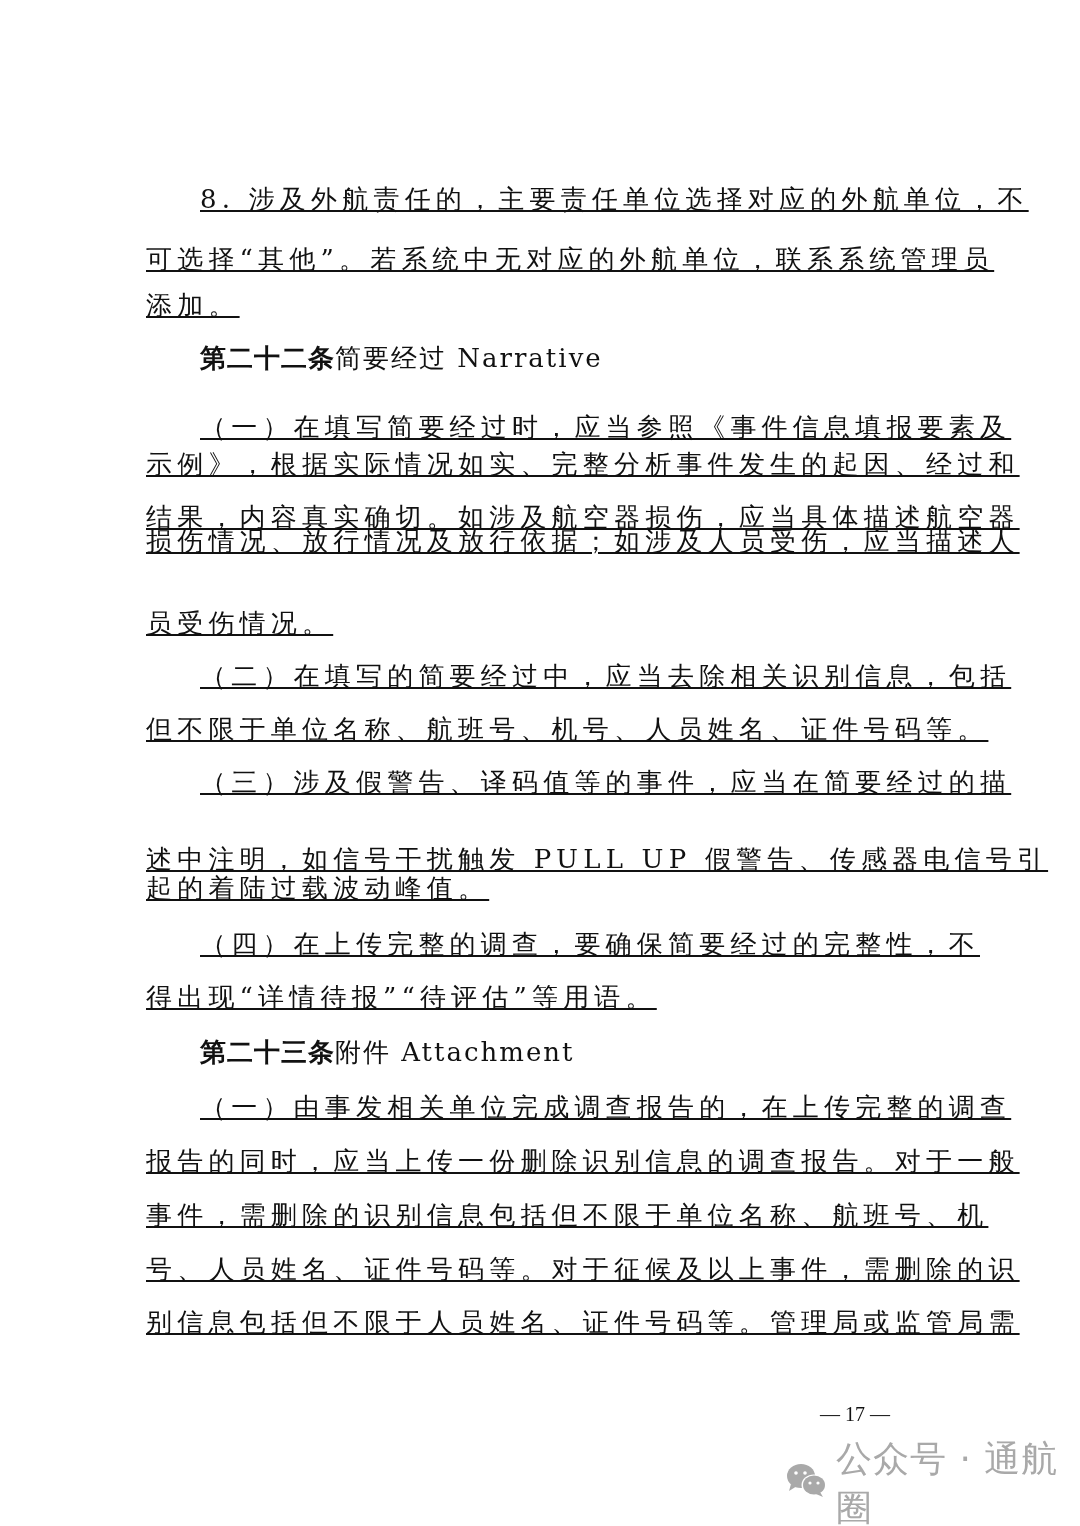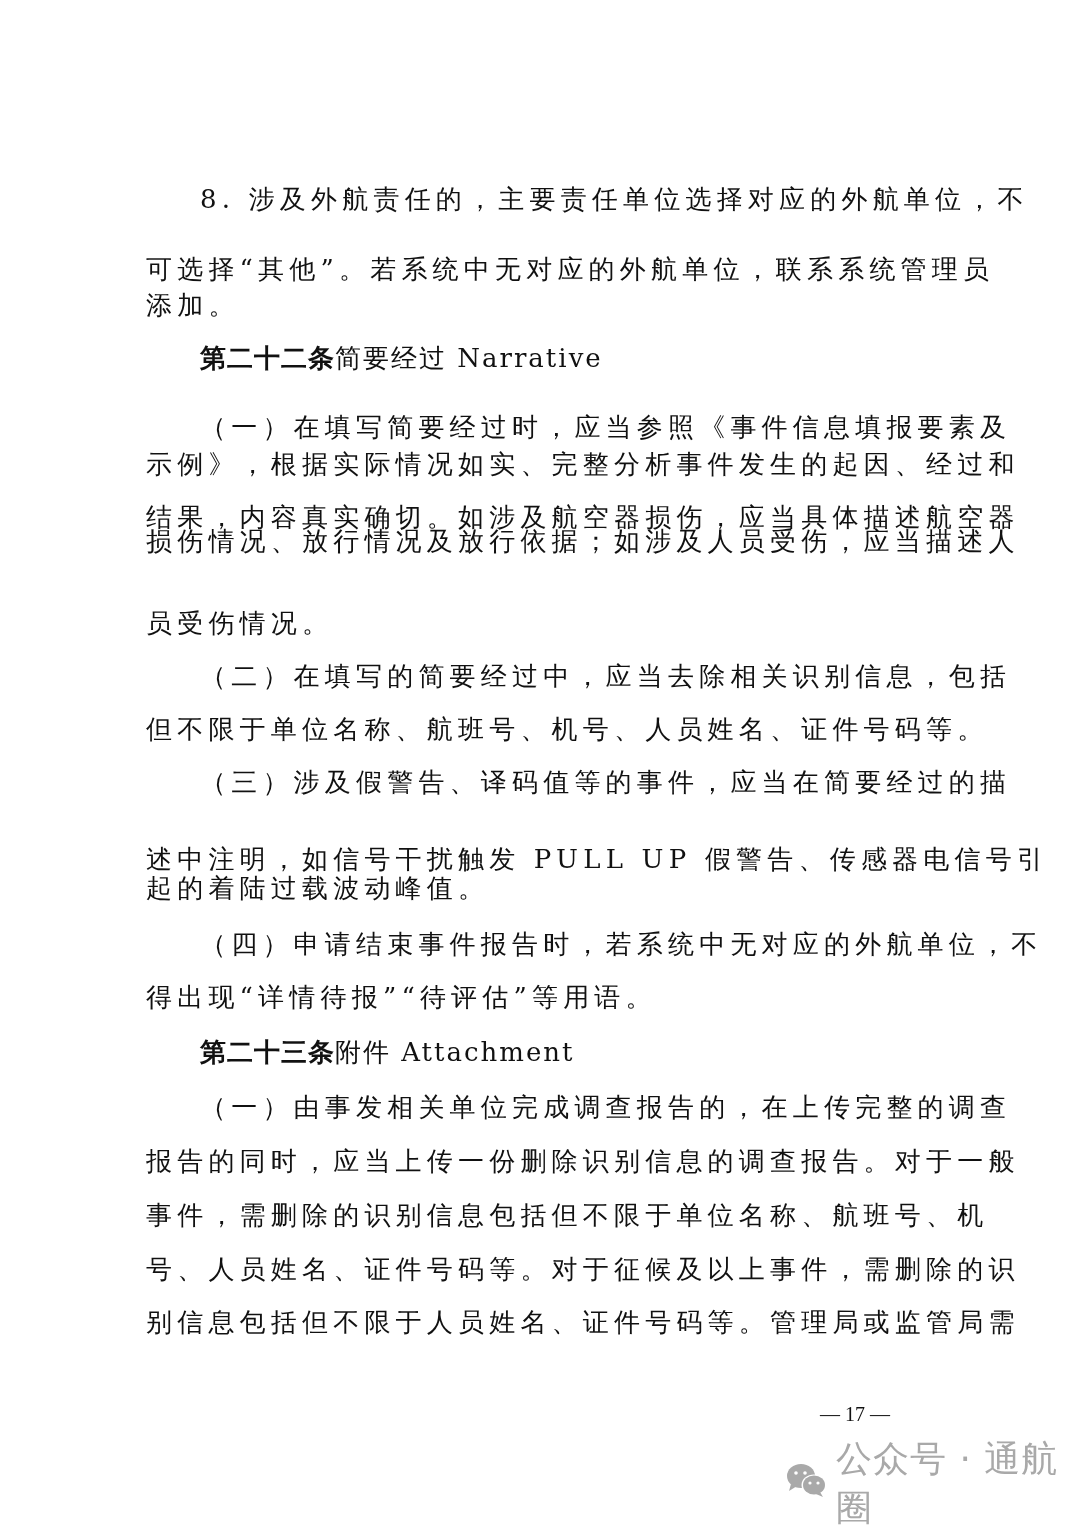--- a/index.html
+++ b/index.html
@@ -1,56 +1,56 @@
 <!DOCTYPE html>
 <html><head>
 <meta charset="utf-8">
 <style>
   html, body { margin: 0; padding: 0; background: #ffffff; }
   body { width: 1080px; height: 1526px; position: relative; overflow: hidden;
          font-family: "DejaVu Serif", "Liberation Serif", serif; color: #111111; }
   .line { position: absolute; left: 146px; width: 796px; font-size: 26px; line-height: 30px;
           height: 30px; white-space: nowrap; letter-spacing: 5.2px; text-align: justify;
-          text-align-last: justify; }
+          text-align-last: justify; text-decoration: underline; }
   .line.last { text-align: left; text-align-last: left; }
   .line.indent { left: 200px; width: 742px; }
   .heading { position: absolute; left: 200px; font-size: 26px; line-height: 30px; height: 30px;
              white-space: nowrap; }
   .heading .num { font-family: "DejaVu Sans", "Liberation Sans", sans-serif; font-weight: bold;
                   letter-spacing: 1px; }
   .heading .title { letter-spacing: 2px; }
   .page-number { position: absolute; left: 820px; top: 1400px; font-size: 20px; line-height: 28px;
                  font-family: "Liberation Serif", serif; white-space: nowrap; }
   .watermark { position: absolute; left: 786px; top: 1464px; height: 40px; display: flex;
                align-items: center; color: #a9a9a9; font-family: "DejaVu Sans", sans-serif;
                font-size: 36px; letter-spacing: 1px; }
   .watermark svg { margin-right: 8px; }
 </style>
 </head>
 <body>
 
 <div class="line indent" style="top:184px">8. 涉及外航责任的，主要责任单位选择对应的外航单位，不</div>
-<div class="line" style="top:254px">可选择“其他”。若系统中无对应的外航单位，联系系统管理员</div>
+<div class="line" style="top:244px">可选择“其他”。若系统中无对应的外航单位，联系系统管理员</div>
 <div class="line last" style="top:290px">添加。</div>
 
 <div class="heading" style="top:343px">
   <span class="num">第二十二条</span><span class="title">简要经过 Narrative</span>
 </div>
 
 <div class="line indent" style="top:412px">（一）在填写简要经过时，应当参照《事件信息填报要素及</div>
 <div class="line" style="top:449px">示例》，根据实际情况如实、完整分析事件发生的起因、经过和</div>
 <div class="line" style="top:502px">结果，内容真实确切。如涉及航空器损伤，应当具体描述航空器</div>
 <div class="line" style="top:526px">损伤情况、放行情况及放行依据；如涉及人员受伤，应当描述人</div>
 <div class="line last" style="top:608px">员受伤情况。</div>
 <div class="line indent" style="top:661px">（二）在填写的简要经过中，应当去除相关识别信息，包括</div>
 <div class="line last" style="top:714px">但不限于单位名称、航班号、机号、人员姓名、证件号码等。</div>
 <div class="line indent" style="top:767px">（三）涉及假警告、译码值等的事件，应当在简要经过的描</div>
 <div class="line" style="top:844px">述中注明，如信号干扰触发 PULL UP 假警告、传感器电信号引</div>
 <div class="line last" style="top:873px">起的着陆过载波动峰值。</div>
-<div class="line indent" style="top:929px">（四）申请结束事件报告时，若系统中无对应的外航单位，不</div>
+<div class="line indent" style="top:929px">（四）在上传完整的调查，要确保简要经过的完整性，不</div>
 <div class="line last" style="top:982px">得出现“详情待报”“待评估”等用语。</div>
 
 <div class="heading" style="top:1037px">
   <span class="num">第二十三条</span><span class="title">附件 Attachment</span>
 </div>
 
 <div class="line indent" style="top:1092px">（一）由事发相关单位完成调查报告的，在上传完整的调查</div>
 <div class="line" style="top:1146px">报告的同时，应当上传一份删除识别信息的调查报告。对于一般</div>
 <div class="line" style="top:1200px">事件，需删除的识别信息包括但不限于单位名称、航班号、机</div>
 <div class="line" style="top:1254px">号、人员姓名、证件号码等。对于征候及以上事件，需删除的识</div>

